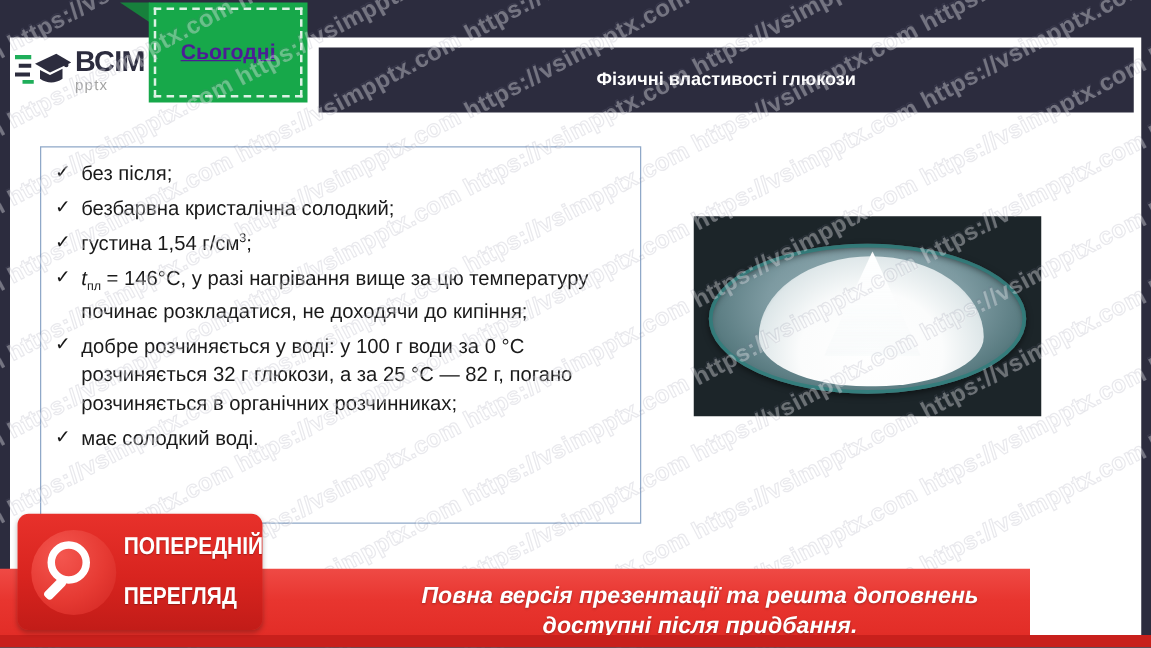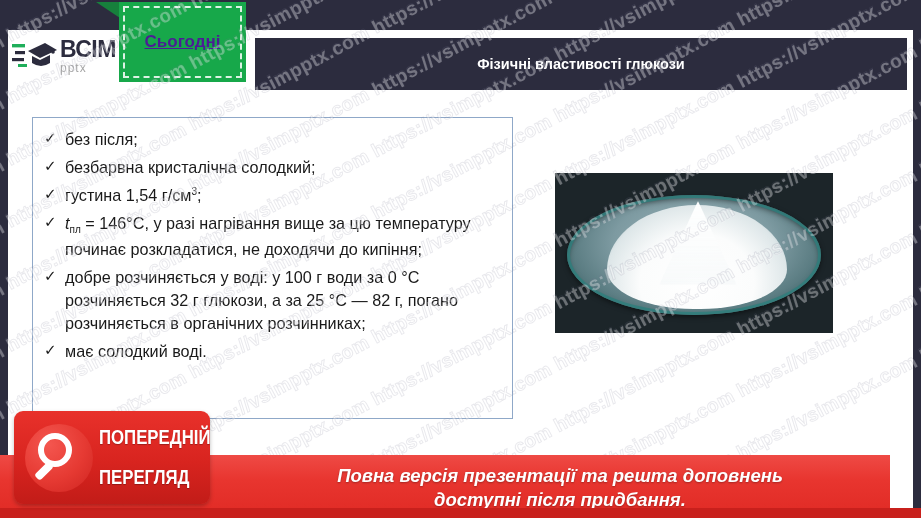--- a/index.html
+++ b/index.html
@@ -231,21 +231,21 @@
     font-weight: 700;
     letter-spacing: 0px;
     transform: scaleX(0.86);
     transform-origin: left center;
     text-shadow: 0 1px 1px rgba(0,0,0,0.28);
   }
   
   .banner {
     position: absolute;
     left: 0; top: 455px;
-    width: 890px; height: 63px;
+    width: 824px; height: 63px;
     background: linear-gradient(180deg, #ef4a45 0%, #e8352f 40%, #e02a24 100%);
     z-index: 45;
   }
   .banner-strip {
     position: absolute;
     left: 0; bottom: 0;
     width: 921px; height: 10px;
     background: #c8201c;
   }
   .banner-text {

